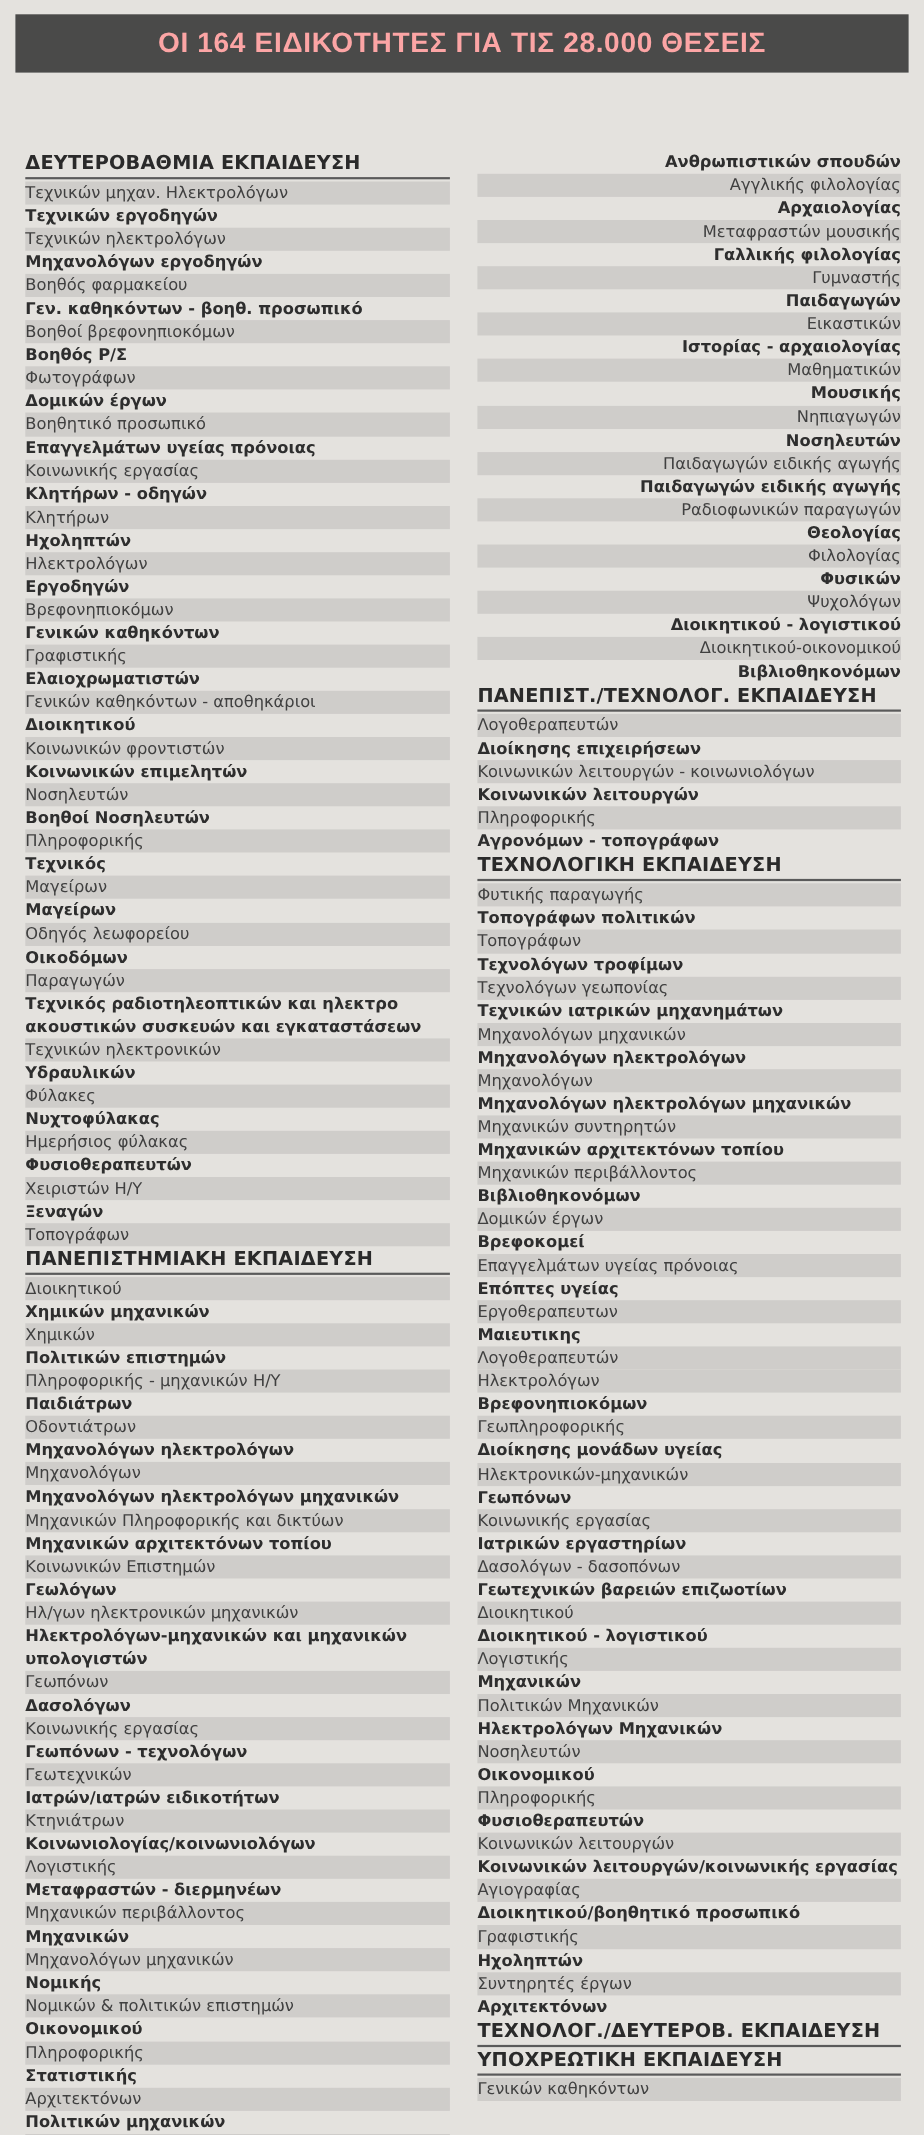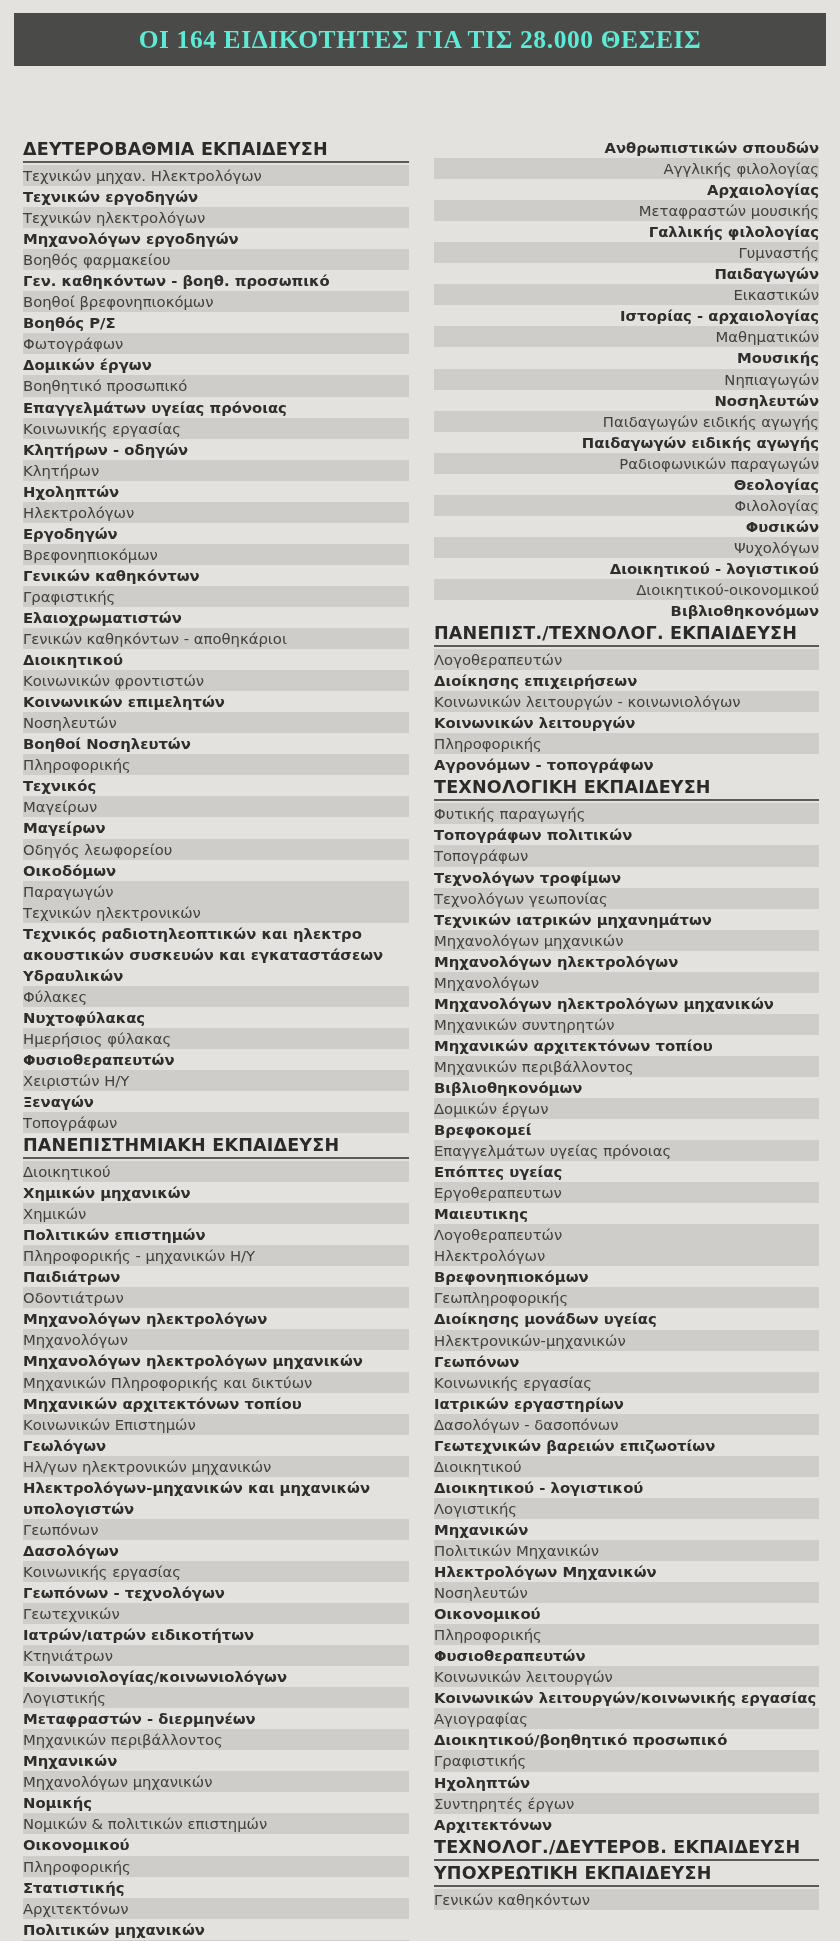--- a/index.html
+++ b/index.html
@@ -9,21 +9,21 @@
     font-family: "DejaVu Sans", sans-serif;
     color: #2c2c2c;
     position: relative;
   }
   .banner {
     position: absolute; left: 14px; top: 13px; width: 812px; height: 53px;
     background: #4a4a49;
     display: flex; align-items: center; justify-content: center;
   }
   .banner-title {
-    color: #5eead4; font-family: Liberation Serif, serif; font-weight: bold;
+    color: #fca5a5; font-family: Liberation Sans, sans-serif; font-weight: bold;
     font-size: 25.5px; letter-spacing: 0.6px;
   }
   .col {
     position: absolute; top: 90px; margin-top: 47px;
   }
   .col-left { left: 23px; width: 386px; }
   .col-right { left: 434px; width: 385px; }
   .section-head {
     font-weight: bold; font-size: 17.5px; color: #2a2a2a;
     height: 24px; line-height: 24px;
@@ -81,22 +81,22 @@
       <div class="row b">Κοινωνικών επιμελητών</div>
       <div class="row r shade">Νοσηλευτών</div>
       <div class="row b">Βοηθοί Νοσηλευτών</div>
       <div class="row r shade">Πληροφορικής</div>
       <div class="row b">Τεχνικός</div>
       <div class="row r shade">Μαγείρων</div>
       <div class="row b">Μαγείρων</div>
       <div class="row r shade">Οδηγός λεωφορείου</div>
       <div class="row b">Οικοδόμων</div>
       <div class="row r shade">Παραγωγών</div>
+      <div class="row b tall">Τεχνικός ραδιοτηλεοπτικών και ηλεκτρο ακουστικών συσκευών και εγκαταστάσεων</div>
       <div class="row r shade">Τεχνικών ηλεκτρονικών</div>
-      <div class="row b tall">Τεχνικός ραδιοτηλεοπτικών και ηλεκτρο ακουστικών συσκευών και εγκαταστάσεων</div>
       <div class="row b">Υδραυλικών</div>
       <div class="row r shade">Φύλακες</div>
       <div class="row b">Νυχτοφύλακας</div>
       <div class="row r shade">Ημερήσιος φύλακας</div>
       <div class="row b">Φυσιοθεραπευτών</div>
       <div class="row r shade">Χειριστών Η/Υ</div>
       <div class="row b">Ξεναγών</div>
       <div class="row r shade">Τοπογράφων</div>
     </div>
     <div class="section-head">ΠΑΝΕΠΙΣΤΗΜΙΑΚΗ ΕΚΠΑΙΔΕΥΣΗ</div>

